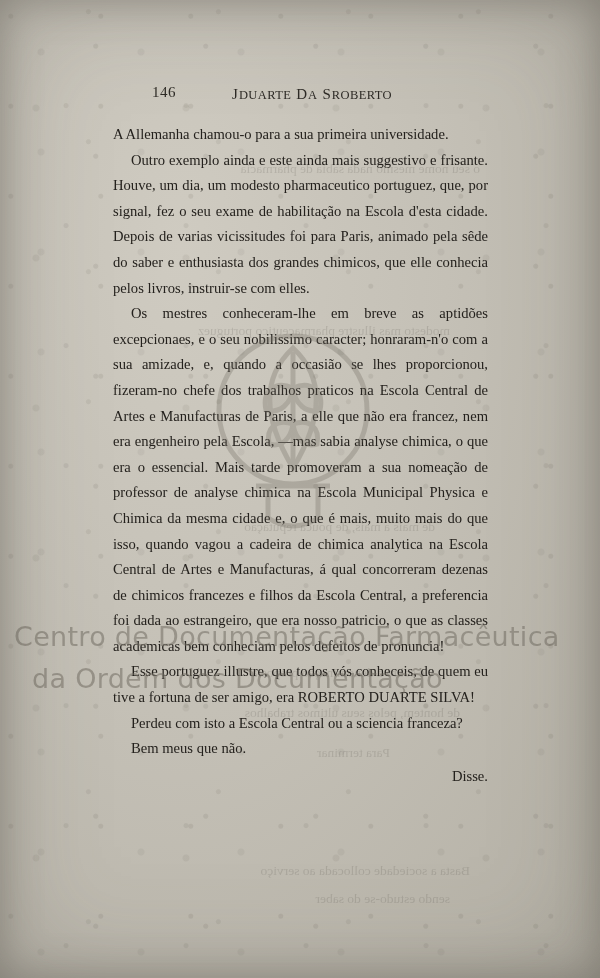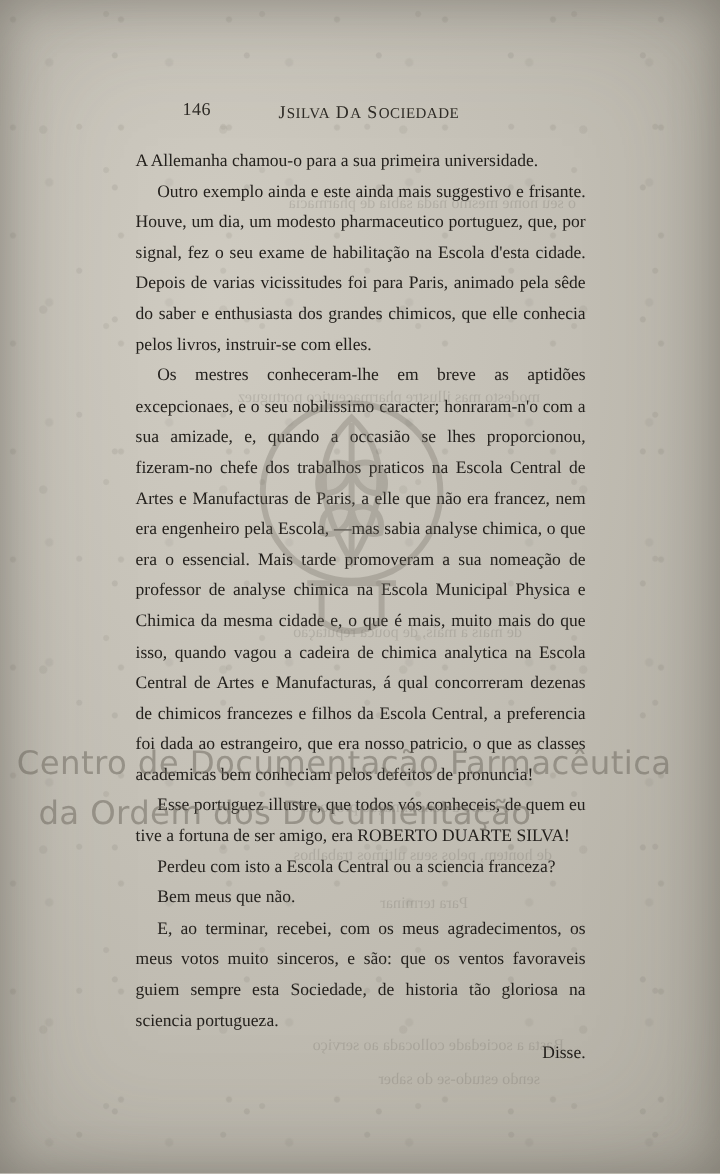--- a/index.html
+++ b/index.html
@@ -172,34 +172,33 @@
     <div class="bl" style="left:140px; top:700px;">de hontem, pelos seus ultimos trabalhos</div>
     <div class="bl" style="left:130px; top:858px;">Basta a sociedade collocada ao serviço</div>
     <div class="bl" style="left:150px; top:886px;">sendo estudo-se do saber</div>
   </div>
 
   <div class="content">
 
     <div class="header">
       <div class="folio">146</div>
       <div class="running-head">
-        <span>J</span><span class="sc">SILVA</span>
+        <span>J</span><span class="sc">DUARTE</span>
         <span>D</span><span class="sc">A</span>
-        <span>S</span><span class="sc">OCIEDADE</span>
+        <span>S</span><span class="sc">ROBERTO</span>
       </div>
     </div>
 
     <div class="textblock">
       <p class="noindent">A Allemanha chamou-o para a sua primeira universidade.</p>
       <p>Outro exemplo ainda e este ainda mais suggestivo e frisante. Houve, um dia, um modesto pharmaceutico portuguez, que, por signal, fez o seu exame de habilitação na Escola d'esta cidade. Depois de varias vicissitudes foi para Paris, animado pela sêde do saber e enthusiasta dos grandes chimicos, que elle conhecia pelos livros, instruir-se com elles.</p>
       <p>Os mestres conheceram-lhe em breve as aptidões excepcionaes, e o seu nobilissimo caracter; honraram-n'o com a sua amizade, e, quando a occasião se lhes proporcionou, fizeram-no chefe dos trabalhos praticos na Escola Central de Artes e Manufacturas de Paris, a elle que não era francez, nem era engenheiro pela Escola, —mas sabia analyse chimica, o que era o essencial. Mais tarde promoveram a sua nomeação de professor de analyse chimica na Escola Municipal Physica e Chimica da mesma cidade e, o que é mais, muito mais do que isso, quando vagou a cadeira de chimica analytica na Escola Central de Artes e Manufacturas, á qual concorreram dezenas de chimicos francezes e filhos da Escola Central, a preferencia foi dada ao estrangeiro, que era nosso patricio, o que as classes academicas bem conheciam pelos defeitos de pronuncia!</p>
       <p>Esse portuguez illustre, que todos vós conheceis, de quem eu tive a fortuna de ser amigo, era ROBERTO DUARTE SILVA!</p>
       <p>Perdeu com isto a Escola Central ou a sciencia franceza?</p>
       <p>Bem meus que não.</p>
-      <p>E, ao terminar, recebei, com os meus agradecimentos, os meus votos muito sinceros, e são: que os ventos favoraveis guiem sempre esta Sociedade, de historia tão gloriosa na sciencia portugueza.</p>
       <p class="closing">Disse.</p>
     </div>
   </div>
 
   <div id="watermark">
     <svg id="wm-logo" viewBox="0 0 195 235">
       <g fill="none" stroke="#6f6a60" stroke-width="5">
         <circle cx="97" cy="92" r="74"></circle>
         <path d="M97 30 C70 55, 62 92, 97 150 C132 92, 124 55, 97 30 Z"></path>
         <path d="M97 34 L97 150"></path>

